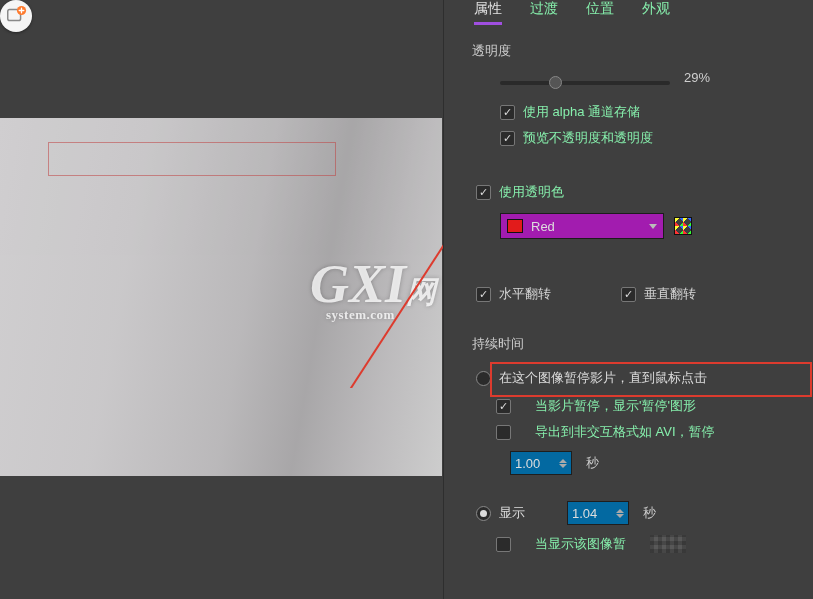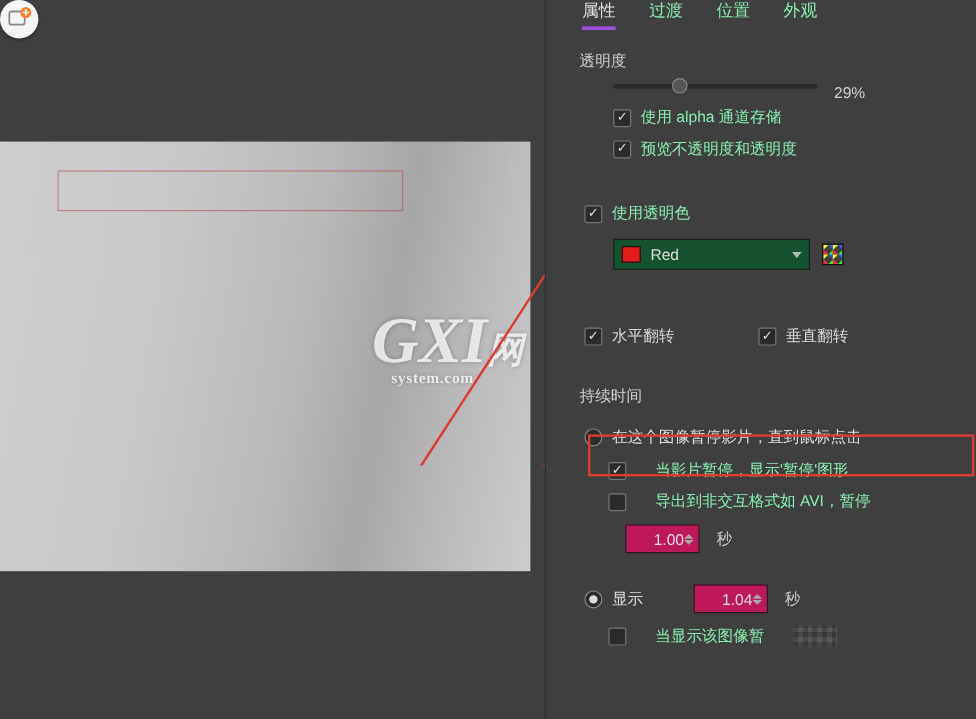--- a/index.html
+++ b/index.html
@@ -49,21 +49,21 @@
   }
   .watermark .sub {
     font-size: 13px;
     font-style: normal;
     display: block;
     margin-left: 16px;
     letter-spacing: 0.5px;
   }
   .panel {
     position: absolute;
-    right: 5px; top: 0;
+    right: 16px; top: 0;
     width: 354px; height: 599px;
     background: #3f3f3f;
     border-left: 1px solid #2e2e2e;
   }
   .tabs {
     display: flex;
     padding: 0 30px;
     gap: 28px;
     height: 24px;
     align-items: flex-start;
@@ -81,23 +81,24 @@
   .section {
     padding: 18px 28px 4px 28px;
   }
   .section-title {
     color: #cfcfcf;
     font-size: 13px;
     margin-bottom: 10px;
   }
   .slider-row {
     display: flex;
-    align-items: flex-start;
+    align-items: flex-end;
     padding-left: 28px;
     gap: 14px;
+    margin-bottom: 14px;
   }
   .slider-track {
     position: relative;
     width: 170px; height: 4px;
     background: #2a2a2a;
     border-radius: 2px;
   }
   .slider-thumb {
     position: absolute;
     top: -5px;
@@ -136,21 +137,21 @@
   .chk.unchecked { color: transparent; }
   .color-row {
     display: flex;
     align-items: center;
     gap: 10px;
     padding: 8px 0 6px 28px;
   }
   .color-select {
     display: flex;
     align-items: center;
-    background: #14532d;
+    background: #a21caf;
     border: 1px solid #1c1c1c;
     height: 26px;
     width: 164px;
     padding: 0 6px;
     gap: 8px;
     cursor: pointer;
   }
   .swatch {
     width: 16px; height: 14px;
     background: #e21b1b;
@@ -211,26 +212,26 @@
     background: #ddd;
     border-radius: 50%;
   }
   .sub-check {
     padding-left: 24px;
     gap: 24px;
   }
   .spin {
     display: inline-flex;
     align-items: center;
-    background: #be185d;
+    background: #0369a1;
     border: 1px solid #1e1e1e;
     height: 24px;
     width: 62px;
     padding: 0 4px;
-    justify-content: flex-end;
+    justify-content: space-between;
   }
   .spin-val { color: #ddd; font-size: 13px; }
   .spin-btns {
     display: flex; flex-direction: column; gap: 1px;
   }
   .spin-btn {
     width: 0; height: 0;
     border-left: 4px solid transparent;
     border-right: 4px solid transparent;
     cursor: pointer;

